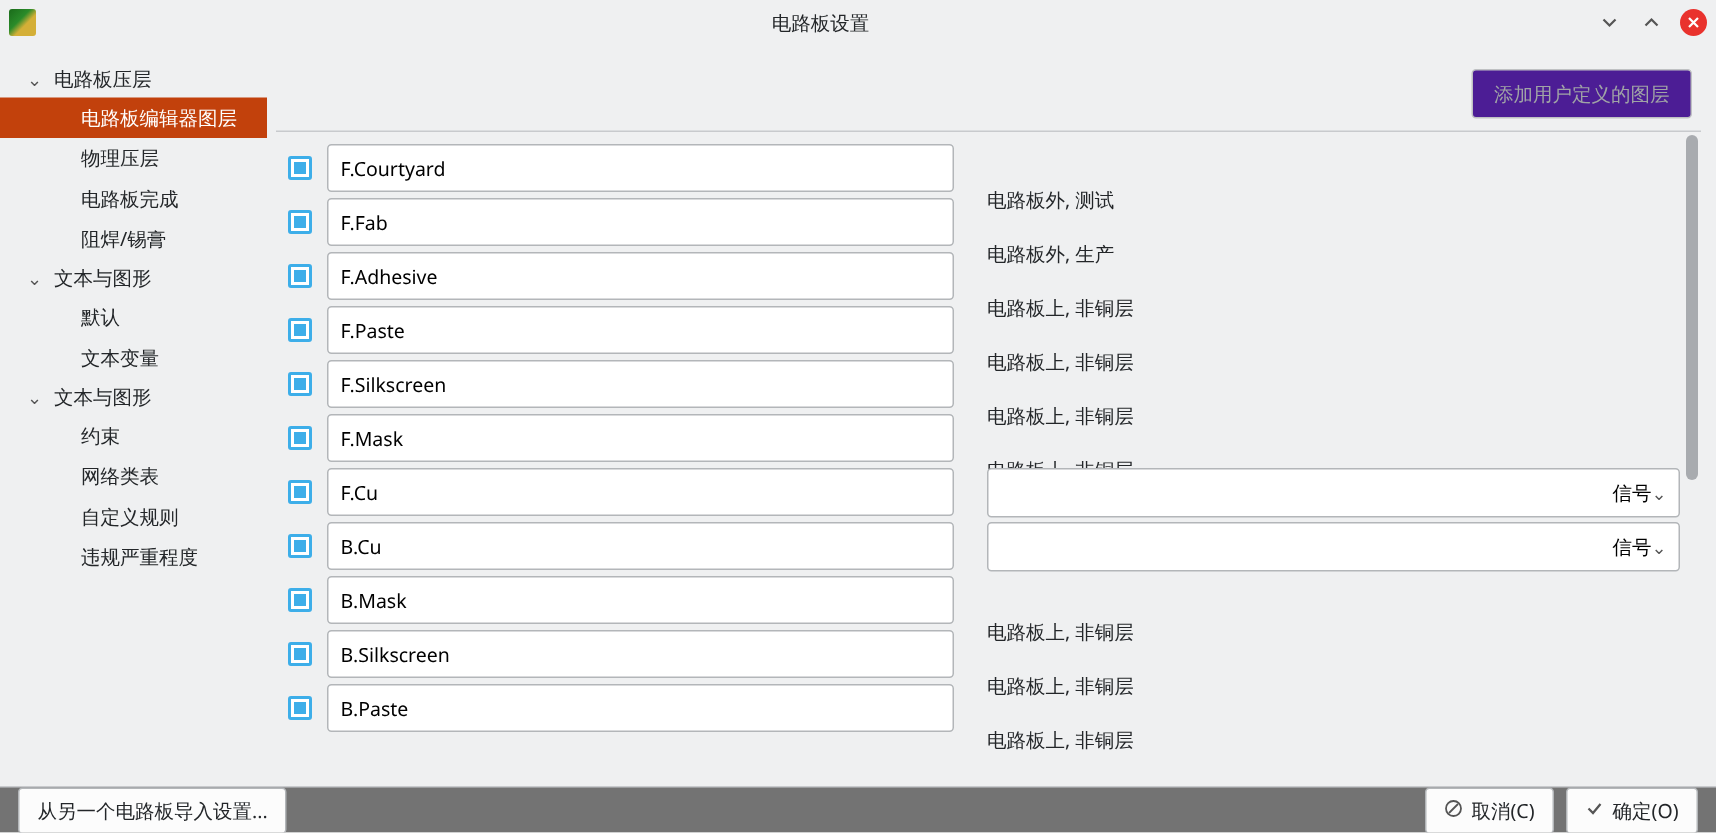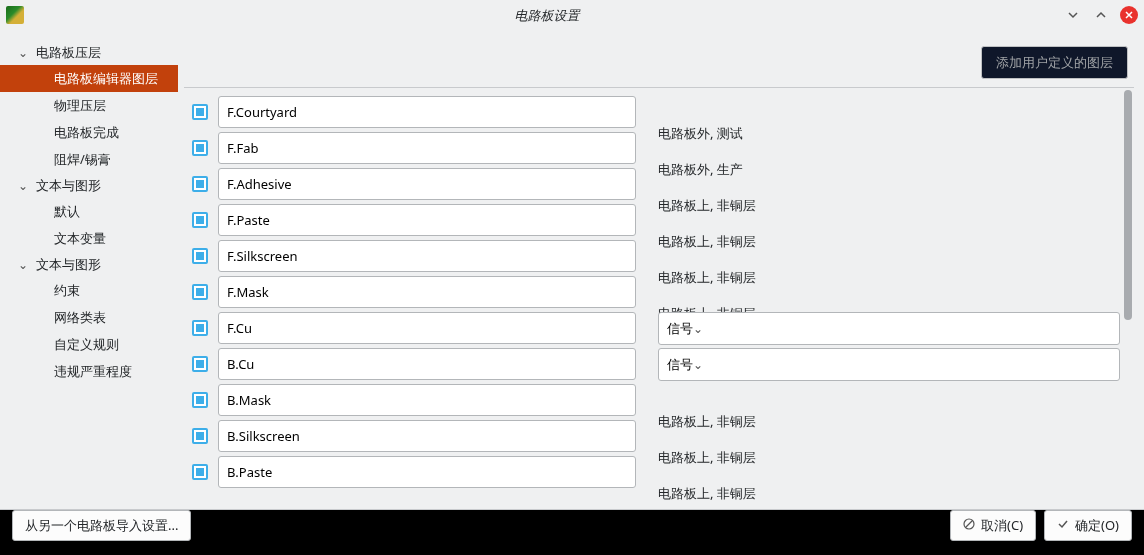--- a/index.html
+++ b/index.html
@@ -1,52 +1,52 @@
 <!DOCTYPE html>
 <html><head>
 <meta charset="utf-8">
 <style>
   * { box-sizing: border-box; margin: 0; padding: 0; font-family: "Noto Sans", "Segoe UI", sans-serif; font-size: 13px; }
   body { width: 1144px; height: 555px; background: #eff0f1; display: flex; flex-direction: column; overflow: hidden; }
   
   .titlebar { height: 30px; display: flex; align-items: center; padding: 0 6px; background: #eff0f1; }
   .titlebar .app-icon { width: 18px; height: 18px; background: linear-gradient(135deg, #1a6b1a 0%, #2a8b2a 40%, #d4af37 60%); border-radius: 2px; margin-right: 6px; }
-  .titlebar .title { flex: 1; text-align: center; color: #232629; font-size: 13px; font-style: italic; }
+  .titlebar .title { flex: 1; text-align: center; color: #232629; font-size: 13px; }
   .titlebar .win-btns { display: flex; gap: 10px; align-items: center; }
   .titlebar .win-btn { width: 18px; height: 18px; display:flex; align-items:center; justify-content:center; color:#555; cursor:pointer; }
   .titlebar .close { width: 18px; height: 18px; border-radius: 50%; background: #e9322d; color:white; }
 
   .body-row { flex: 1; display: flex; min-height: 0; }
 
   .sidebar { width: 178px; padding: 10px 0 0 0; color:#232629; overflow:hidden; }
   .tree-header { display:flex; align-items:center; padding: 3px 8px 3px 18px; cursor:pointer; }
   .tree-header .chev { width: 14px; display:inline-block; margin-right:4px; color:#555; font-size:12px; }
   .tree-item { padding: 4px 8px 4px 54px; cursor:pointer; }
   .tree-item.selected { background:#c2410c; color:white; }
   
   .main { flex:1; display:flex; flex-direction:column; min-width:0; padding: 0 10px 0 6px; position:relative; }
   .main-top { display:flex; justify-content:flex-end; padding: 16px 6px 8px 0; }
-  .add-btn { border:1px solid #bfc1c3; background:#0f172a; color:#a0a3a6; padding: 6px 14px; border-radius:3px; }
+  .add-btn { border:1px solid #bfc1c3; background:#4c1d95; color:#a0a3a6; padding: 6px 14px; border-radius:3px; }
   
   .main-sep { height:1px; background: #c8cacd; width:100%; margin-bottom: 2px; }
 
   .layers { flex:1; overflow:hidden; position:relative; padding: 4px 0 0 0; }
   .layers-inner { height:100%; overflow:hidden; }
   .layer-row { display:flex; align-items:center; height:36px; gap: 10px; padding: 0 14px 0 8px; }
   .cb { width:16px; height:16px; border:2px solid #3daee9; border-radius:2px; display:flex; align-items:center; justify-content:center; flex:0 0 auto; background:white; cursor:pointer; }
   .cb .mark { width:8px; height:8px; background:#3daee9; }
   .layer-name { flex:0 0 418px; border:1px solid #b3b6b9; border-radius:3px; padding: 6px 8px; background:white; margin-left:0; }
   .layer-desc { flex:1; padding-left: 12px; color:#232629;margin-top:43px; }
-  .layer-select { flex:1; border:1px solid #b3b6b9; border-radius:3px; padding: 6px 8px; background:white; display:flex; align-items:center; justify-content:flex-start; margin-left:12px; cursor:pointer; }
+  .layer-select { flex:1; border:1px solid #b3b6b9; border-radius:3px; padding: 6px 8px; background:white; display:flex; align-items:center; justify-content:flex-end; margin-left:12px; cursor:pointer; }
   .layer-select .chev2 { color:#555; font-size:12px; }
 
   .vscroll { position:absolute; right:0; top:0; bottom:0; width:12px; }
   .vscroll .thumb { position:absolute; left:2px; width:8px; border-radius:4px; background:#a8abaf; top:0; height:230px; }
 
-  .footer { height: 46px; border-top:1px solid #c8cacd; background:#000000; display:flex; align-items:flex-start; padding: 0 12px; gap:8px; }
+  .footer { height: 31px; border-top:1px solid #c8cacd; background:#737373; display:flex; align-items:center; padding: 0 12px; gap:8px; }
   .footer .spacer { flex:1; }
   .btn { border:1px solid #b3b6b9; background:#fcfcfc; color:#232629; padding: 5px 12px; border-radius:3px; display:inline-flex; align-items:center; gap:6px; cursor:pointer; }
   .btn .ico { font-size:12px; color:#555; }
 </style>
 </head>
 <body>
 
 <div class="titlebar">
   <div class="app-icon"></div>
   <div class="title">电路板设置</div>

